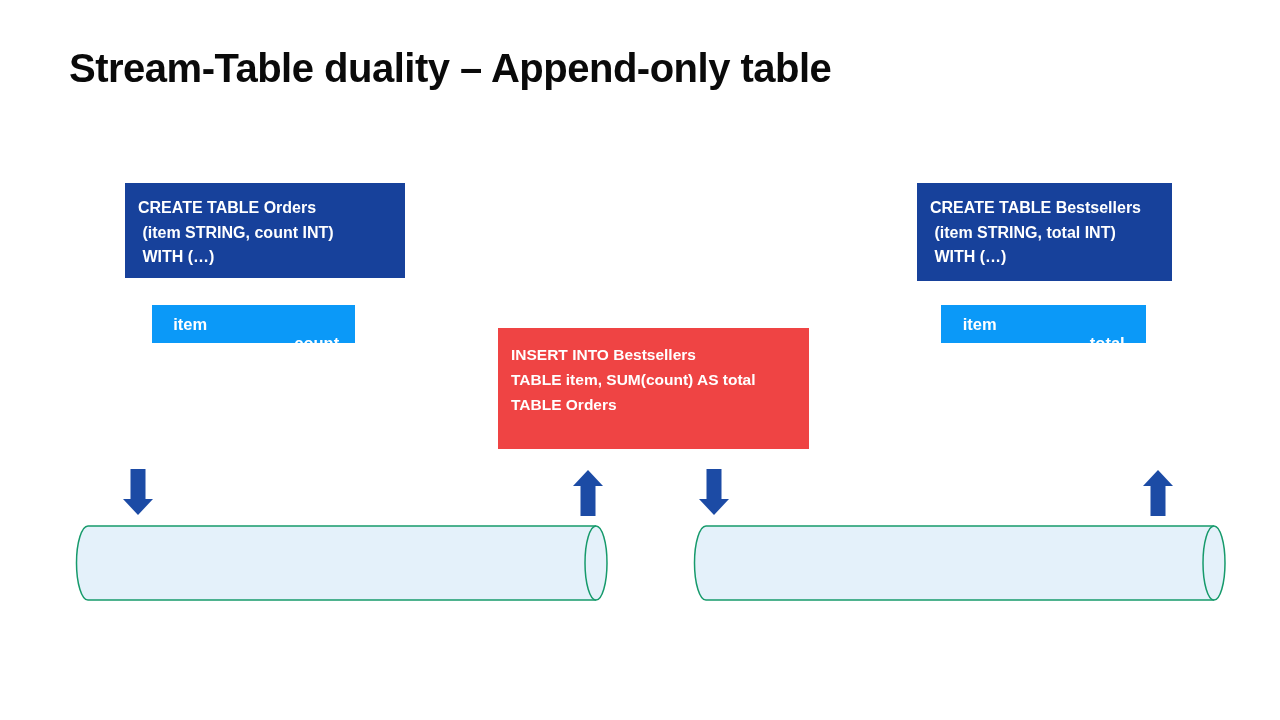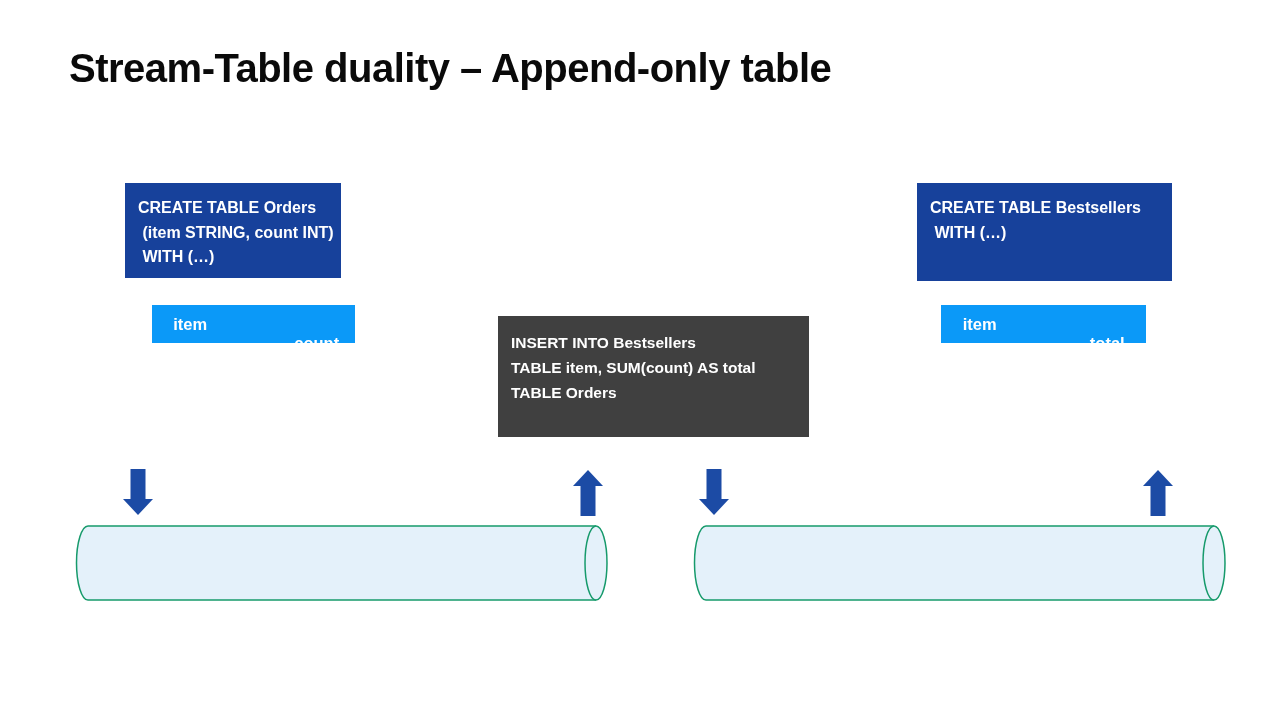--- a/index.html
+++ b/index.html
@@ -16,25 +16,25 @@
     letter-spacing:-0.5px;line-height:1.1;
     white-space:nowrap;
   }
   .sql-box{
     position:absolute;
     background:#17419B;color:#ffffff;
     font-weight:700;font-size:16px;line-height:24.5px;
     padding:13px 0 0 13px;box-sizing:border-box;
   }
   .sql-box .sql-line{white-space:pre;}
-  .sql-box.orders{left:125px;top:183px;width:216px;height:95px;}
+  .sql-box.orders{left:125px;top:183px;width:280px;height:95px;}
   .sql-box.bestsellers{left:917px;top:183px;width:255px;height:98px;}
   .query-box{
-    position:absolute;left:498px;top:316px;width:311px;height:121px;
-    background:#404040;color:#ffffff;
+    position:absolute;left:498px;top:328px;width:311px;height:121px;
+    background:#ef4444;color:#ffffff;
     font-weight:700;font-size:15.5px;line-height:25px;
     padding:14px 0 0 13px;box-sizing:border-box;
   }
   .query-box .sql-line{white-space:pre;}
   .table-header{
     position:absolute;height:38px;display:flex;
     background:#0B99F8;color:#ffffff;
     font-weight:700;font-size:16.5px;gap:48px;
   }
   .table-header.orders{left:152px;top:305px;width:203px;}
@@ -61,20 +61,21 @@
     <div class="sql-line"> WITH (…)</div>
   </div>
 
   <div class="table-header orders">
     <div class="cell">item</div>
     <div class="cell">count</div>
   </div>
 
   <div class="sql-box bestsellers">
     <div class="sql-line">CREATE TABLE Bestsellers</div>
+    <div class="sql-line"> (item STRING, total INT)</div>
     <div class="sql-line"> WITH (…)</div>
   </div>
 
   <div class="table-header bestsellers">
     <div class="cell">item</div>
     <div class="cell">total</div>
   </div>
 
   <div class="query-box">
     <div class="sql-line">INSERT INTO Bestsellers</div>

